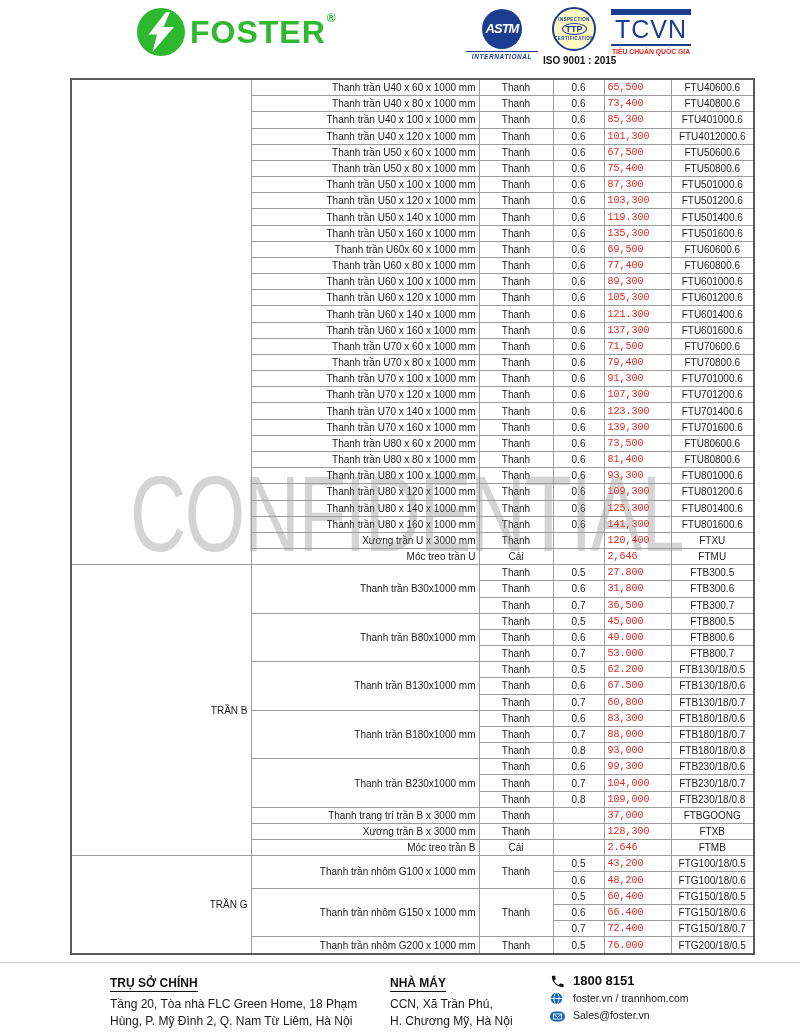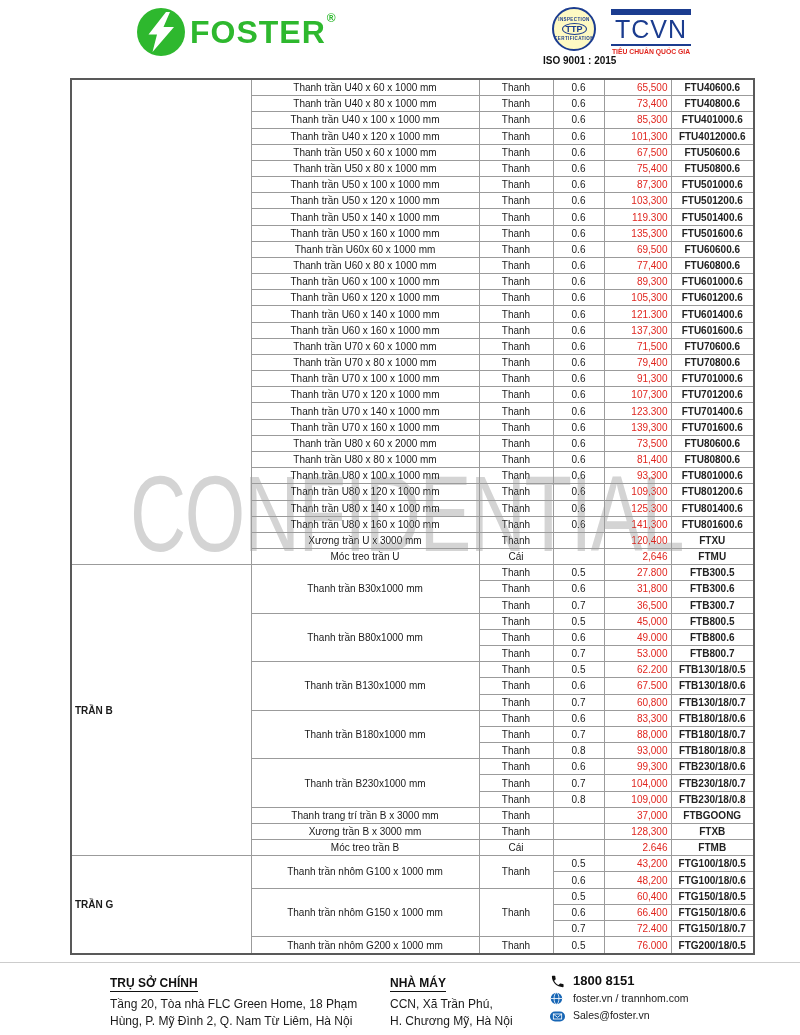--- a/index.html
+++ b/index.html
@@ -37,25 +37,25 @@
               line-height:1.15;letter-spacing:1px;}
   .tcvn-line{border-top:2px solid var(--navy,#1b3c8f);width:80px;margin:0 auto 2px auto;}
   .tcvn-sub{font-size:6.8px;font-weight:bold;color:var(--red,#e0261f);white-space:nowrap;}
 
   
   .table-wrap{position:absolute;left:70px;top:78px;}
   table.price{border-collapse:collapse;table-layout:fixed;width:683px;height:877px;
               border:2px solid #595959;}
   table.price td{border:1px solid #9b9b9b;font-size:10px;padding:0 3px;
                  overflow:hidden;white-space:nowrap;height:14px;}
-  td.cat{text-align:left;font-weight:bold;font-size:10.5px;}
-  td.prod{text-align:center;padding-left:5px;}
+  td.cat{text-align:right;font-weight:normal;font-size:10.5px;}
+  td.prod{text-align:right;padding-left:5px;}
   td.unit,td.thick{text-align:center;}
-  td.price{text-align:right;color:var(--red,#e0261f);padding-right:8px;}
-  td.code{text-align:center;font-size:8.6px;color:#222;font-weight:bold;}
+  td.price{text-align:left;color:var(--red,#e0261f);padding-right:8px;font-family:Liberation Mono, monospace;}
+  td.code{text-align:center;font-size:8.6px;color:#222;}
   td.sec-top{border-top:2px solid #595959;}
 
   
   .watermark{position:absolute;left:130px;top:460px;font-size:108px;line-height:1;
              color:var(--wm,#d4d4d4);letter-spacing:-2px;transform:scaleX(0.72);
              transform-origin:left top;mix-blend-mode:darken;pointer-events:none;
              font-weight:normal;z-index:5;white-space:nowrap;}
 
   
   .footer{position:absolute;left:0;top:962px;width:800px;height:73px;
@@ -82,20 +82,26 @@
       <span class="foster-circle">
         <svg viewBox="0 0 100 100" width="50" height="50">
           <circle cx="50" cy="50" r="48" fill="#2eb82e"></circle>
           <polygon points="60,10 25,55 42,55 33,90 76,40 55,40 68,10" fill="#ffffff"></polygon>
         </svg>
       </span>
       <span class="foster-text">FOSTER</span>
       <span class="foster-reg">®</span>
     </div>
 
+    <div class="astm">
+      <div class="astm-globe">
+        <span class="astm-word">ASTM</span>
+      </div>
+      <div class="astm-intl">INTERNATIONAL</div>
+    </div>
 
     <div class="iso">
       <div class="iso-ring">
         <span class="iso-tiny">INSPECTION</span>
         <span class="iso-ttp">TTP</span>
         <span class="iso-tiny">CERTIFICATION</span>
       </div>
       <div class="iso-label">ISO 9001 : 2015</div>
     </div>
 

